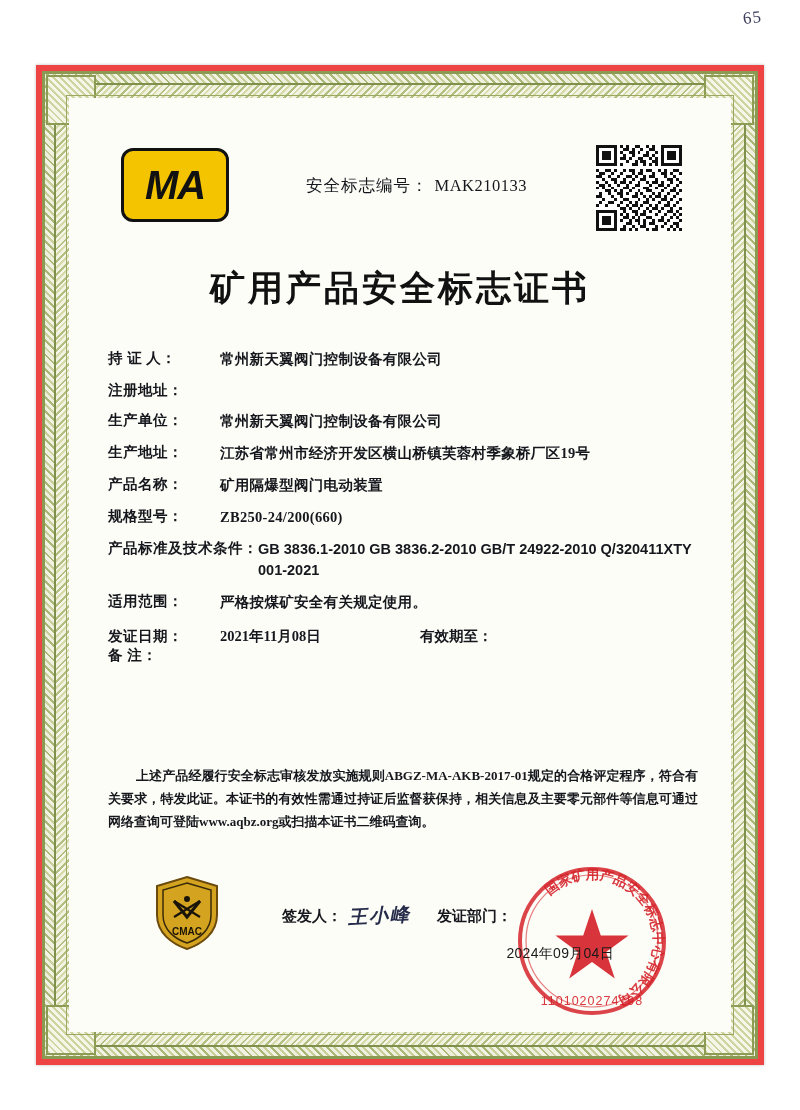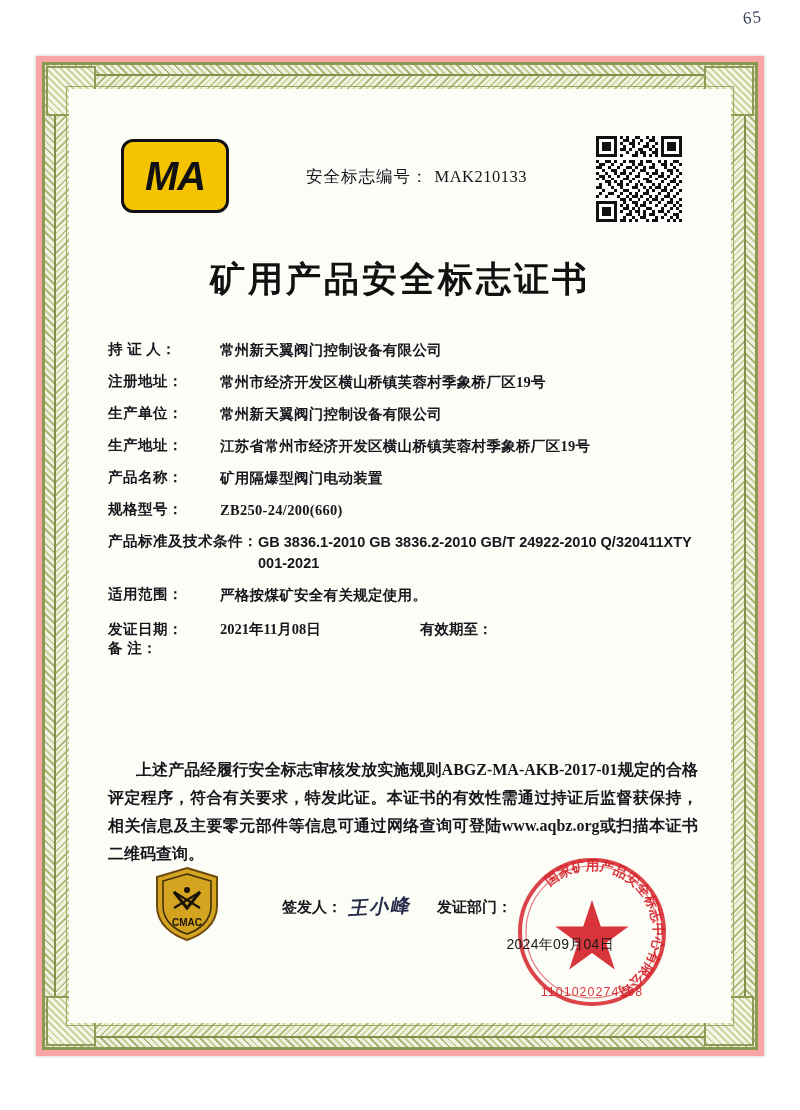--- a/index.html
+++ b/index.html
@@ -24,24 +24,24 @@
     font-size: 17px;
     color: #3b3f5c;
     transform: rotate(-6deg);
     letter-spacing: 1px;
   }
 
   
   .certificate {
     position: absolute;
     left: 36px;
-    top: 56px;
+    top: 65px;
     width: 728px;
     height: 1000px;
-    background: #fca5a5;
+    background: #ef4444;
     box-shadow: 0 0 3px rgba(0,0,0,0.25);
   }
 
   
   .border-outer {
     position: absolute;
     left: 6px; top: 6px; right: 6px; bottom: 6px;
     border: 3px solid #8a9a52;
     background:
       repeating-linear-gradient(45deg, #c8cf9a 0px, #c8cf9a 2px, #f2f3e2 2px, #f2f3e2 5px,
@@ -210,21 +210,21 @@
   }
   .remark-row .field-label { width: 112px; flex: 0 0 112px; }
 
   
   .statement {
     position: absolute;
     left: 72px;
     top: 700px;
     width: 590px;
     font-family: "Liberation Serif", serif;
-    font-size: 16px;
+    font-size: 13px;
     font-weight: bold;
     line-height: 1.75;
     color: #15171c;
     text-indent: 28px;
     text-align: justify;
   }
 
   
   .cmac-shield {
     position: absolute;
@@ -538,21 +538,20 @@
 
     <div class="fields">
 
       <div class="field-row">
         <div class="field-label">持 证 人：</div>
         <div class="field-value">常州新天翼阀门控制设备有限公司</div>
       </div>
 
       <div class="field-row">
         <div class="field-label">注册地址：</div>
-        <div class="field-value">常州市经济开发区横山桥镇芙蓉村季象桥厂区19号</div>
       </div>
 
       <div class="field-row">
         <div class="field-label">生产单位：</div>
         <div class="field-value">常州新天翼阀门控制设备有限公司</div>
       </div>
 
       <div class="field-row">
         <div class="field-label">生产地址：</div>
         <div class="field-value">江苏省常州市经济开发区横山桥镇芙蓉村季象桥厂区19号</div>

